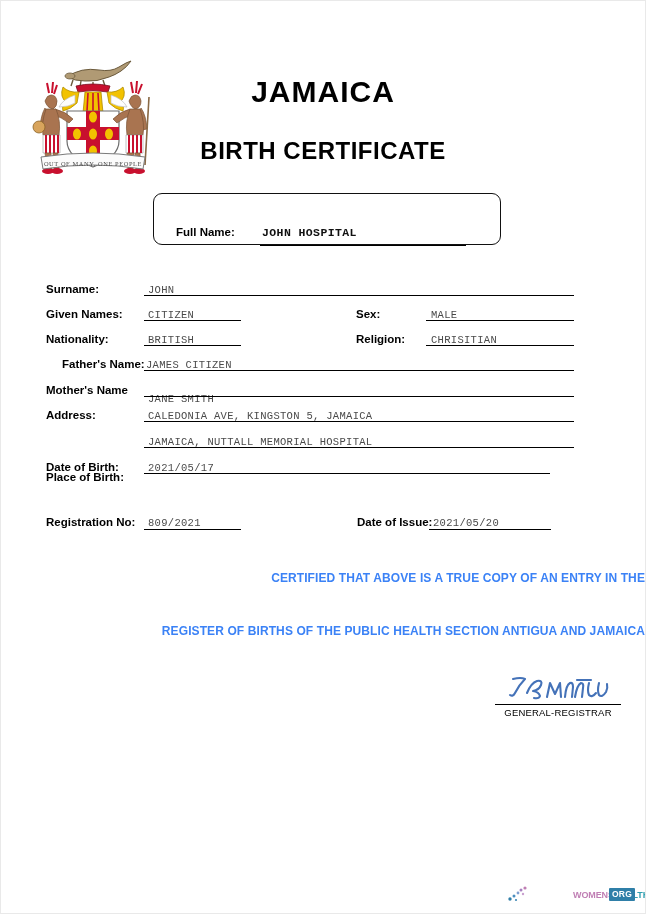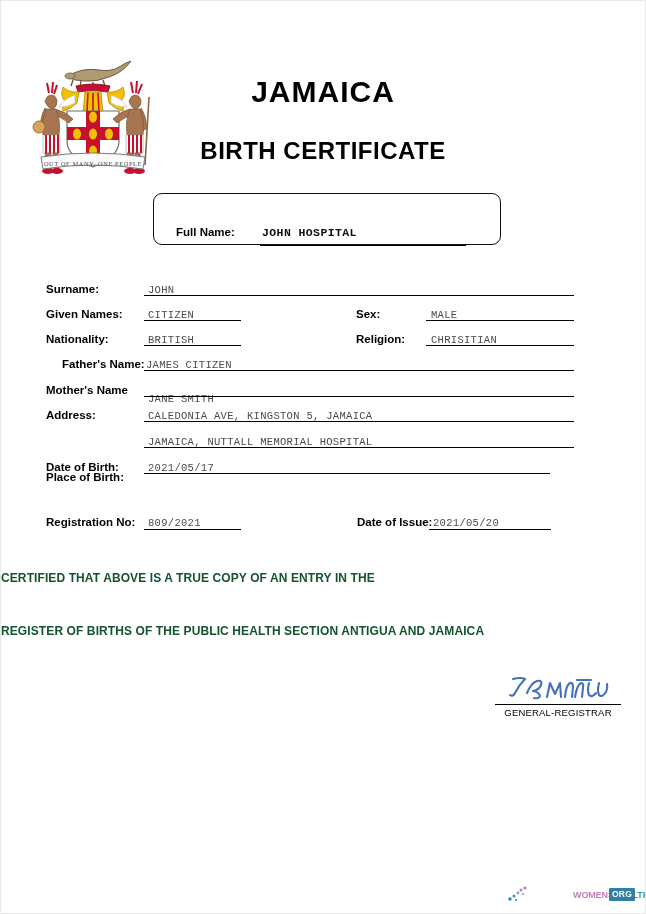--- a/index.html
+++ b/index.html
@@ -116,24 +116,24 @@
   .field-line {
     position: absolute;
     border-bottom: 1.1px solid #000;
     height: 0;
   }
 
   
   .cert-line {
     position: absolute;
     left: 0; right: 0;
-    text-align: left;
+    text-align: right;
     font-size: 12px;
     font-weight: bold;
-    color: #14532d;
+    color: #3b82f6;
     letter-spacing: 0.1px;
   }
 
   
   #signature-wrap {
     position: absolute;
     left: 494px;
     top: 672px;
     width: 126px;
     height: 48px;

